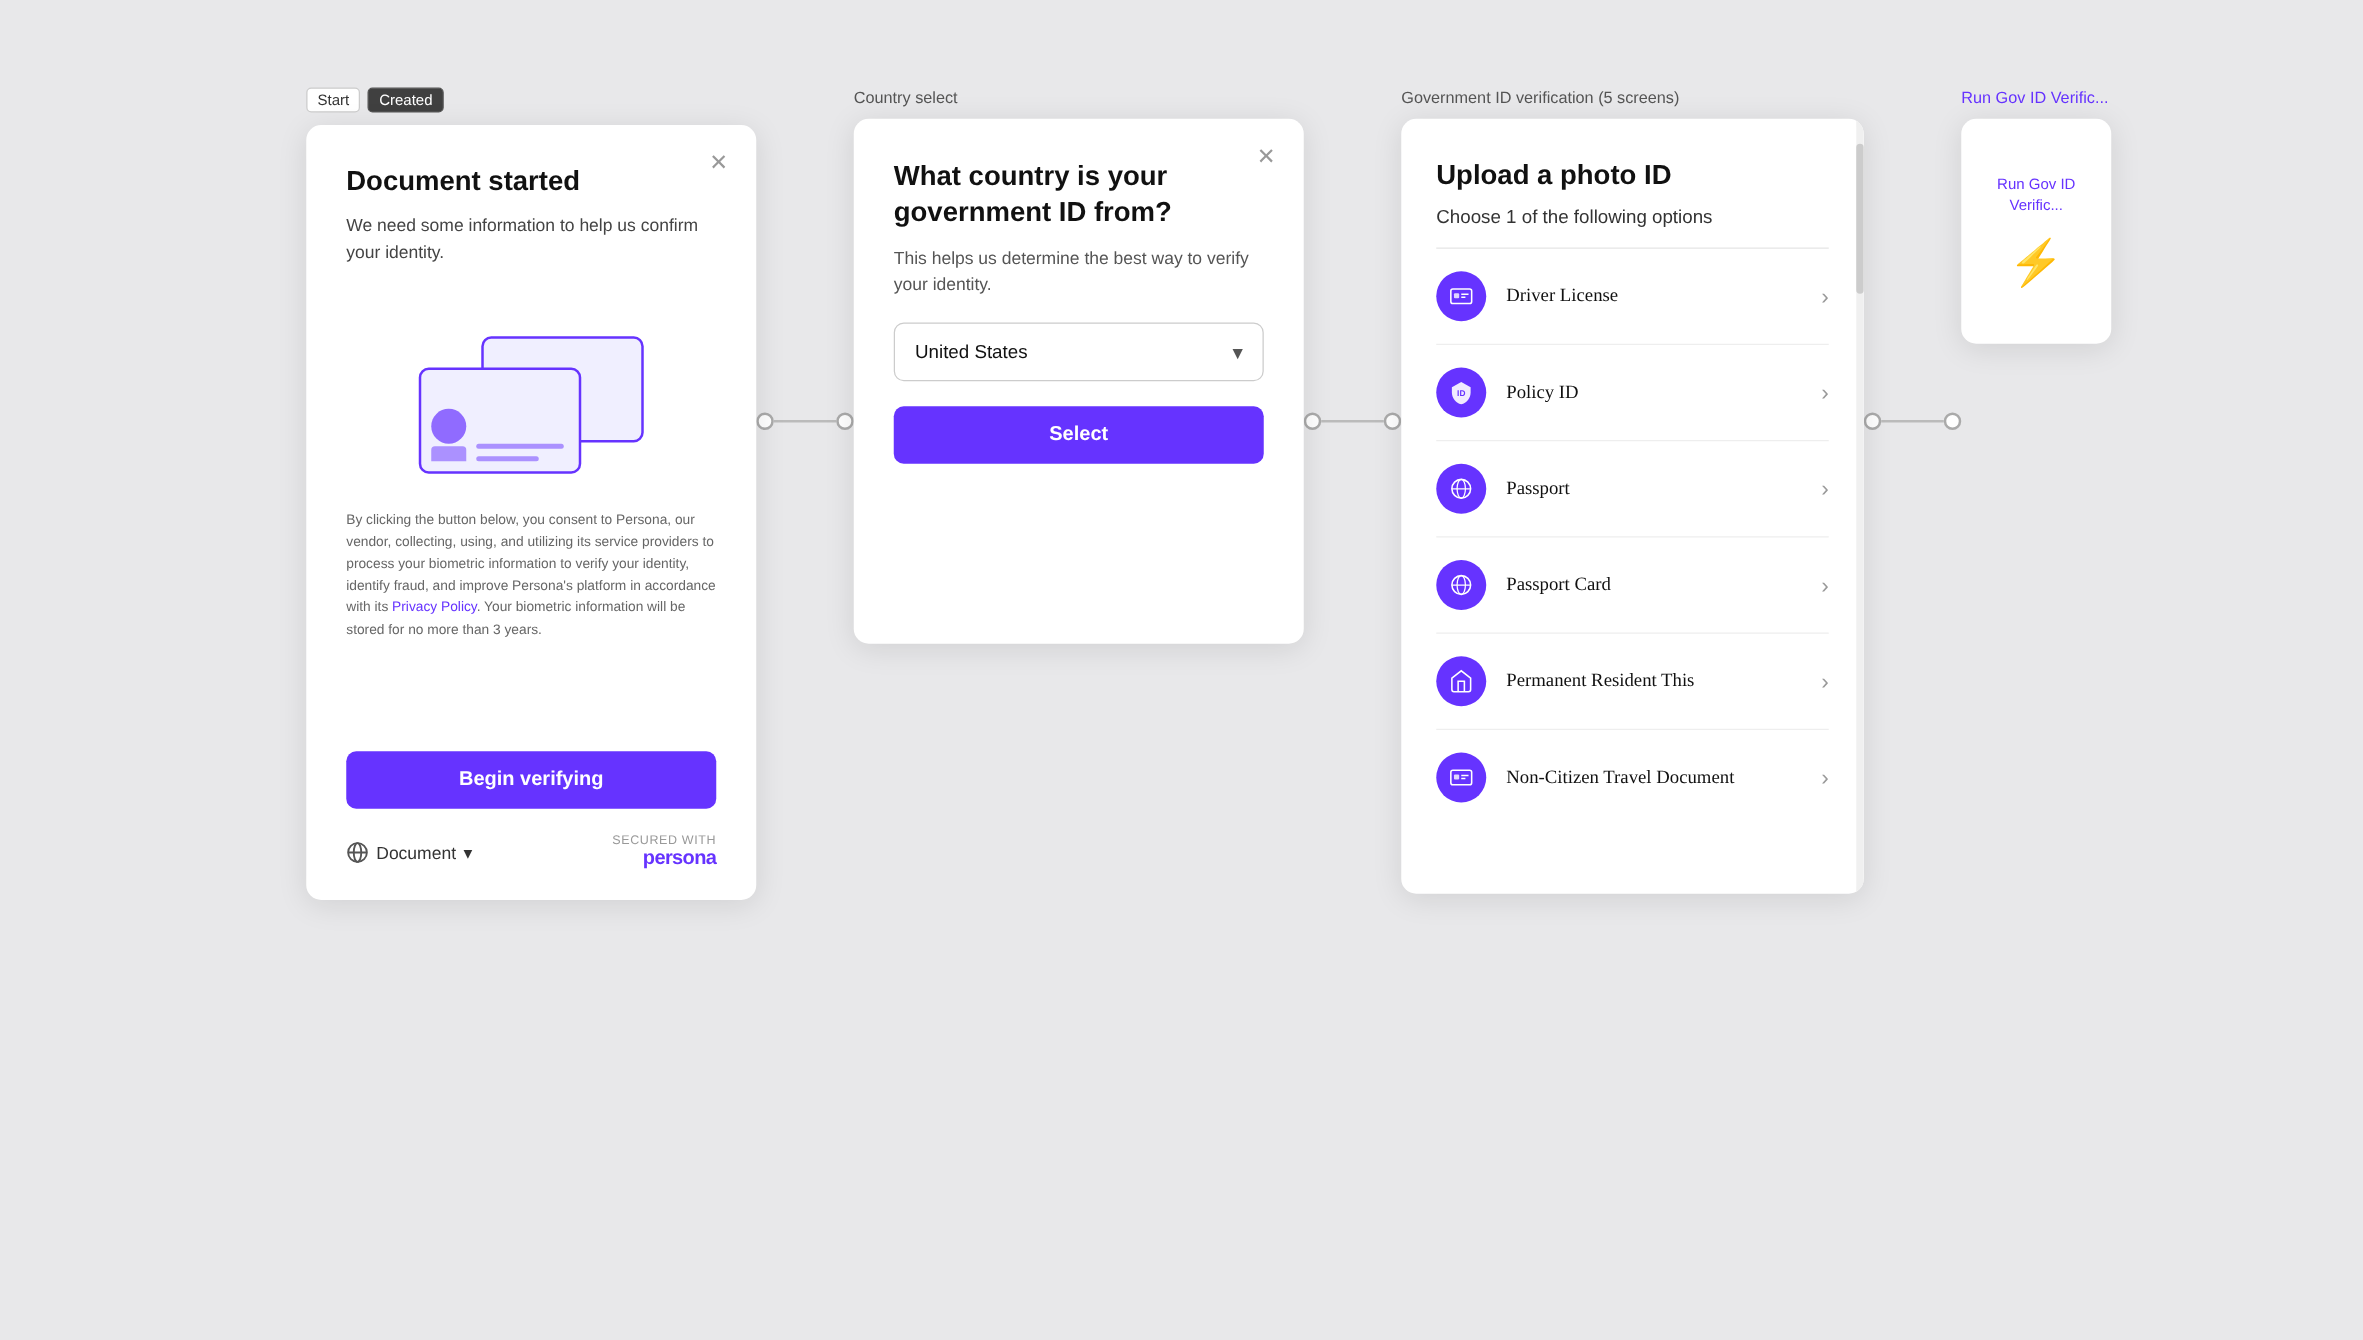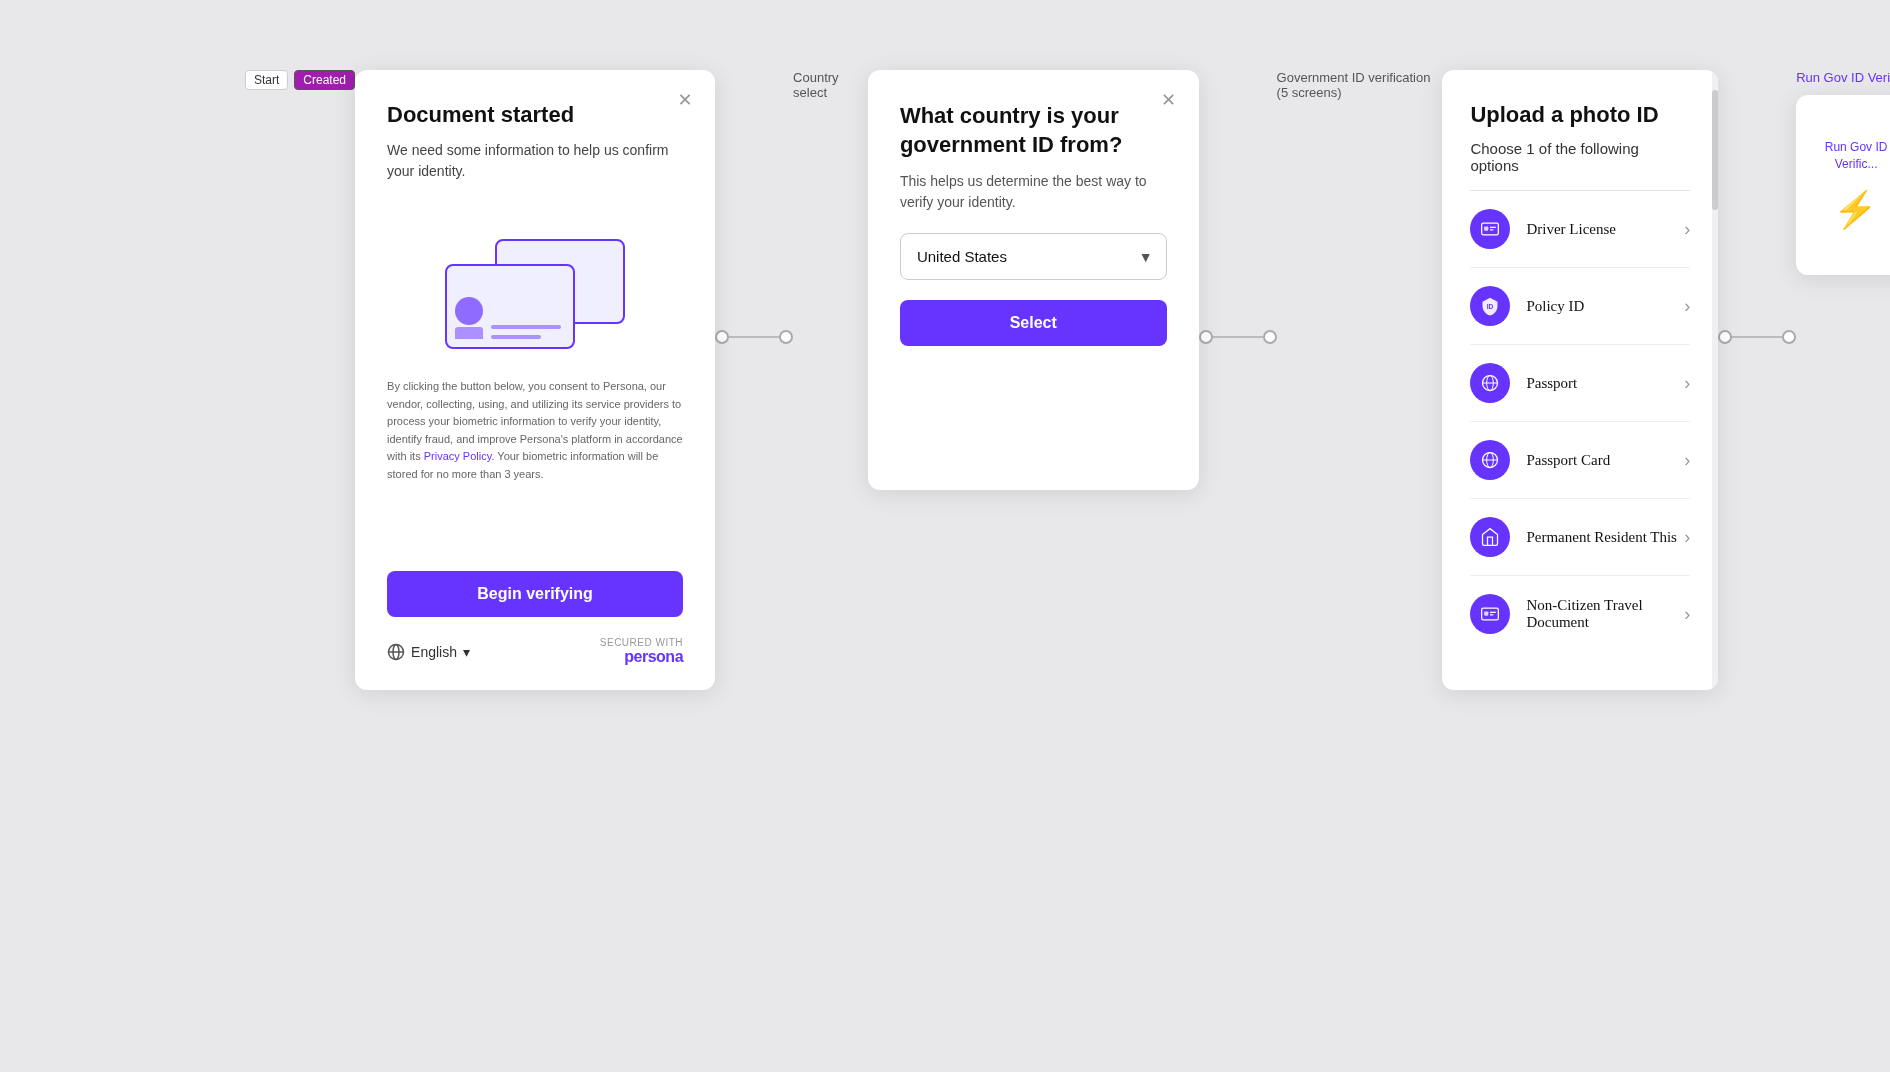--- a/index.html
+++ b/index.html
@@ -19,21 +19,21 @@
       display: flex;
       align-items: flex-start;
       gap: 0;
       position: relative;
       width: 1400px;
     }
 
     
     .panel-wrapper {
       display: flex;
-      flex-direction: row;
+      flex-direction: column;
       align-items: flex-start;
       position: relative;
     }
 
     .panel-label {
       font-size: 13px;
       color: #555;
       margin-bottom: 10px;
       display: flex;
       gap: 6px;
@@ -43,21 +43,21 @@
     .panel-label .tab-pill {
       background: white;
       border: 1px solid #ccc;
       border-radius: 4px;
       padding: 2px 8px;
       font-size: 12px;
       color: #333;
     }
 
     .panel-label .tab-pill.active {
-      background: #a21caf;
+      background: #404040;
       color: white;
       border-color: #555;
     }
 
     
     .card {
       background: white;
       border-radius: 12px;
       box-shadow: 0 4px 24px rgba(0,0,0,0.1);
       position: relative;
@@ -458,21 +458,21 @@
 
       <button class="btn-primary">Begin verifying</button>
 
       <div class="card-footer">
         <div class="language-selector">
           <svg class="globe-icon" viewBox="0 0 24 24" fill="none" stroke="currentColor" stroke-width="2">
             <circle cx="12" cy="12" r="10"></circle>
             <ellipse cx="12" cy="12" rx="4" ry="10"></ellipse>
             <line x1="2" y1="12" x2="22" y2="12"></line>
           </svg>
-          <span>English</span>
+          <span>Document</span>
           <span>▾</span>
         </div>
         <div class="persona-brand">
           <span class="secured-text">SECURED WITH</span>
           <span class="persona-logo">persona</span>
         </div>
       </div>
     </div>
   </div>
 

